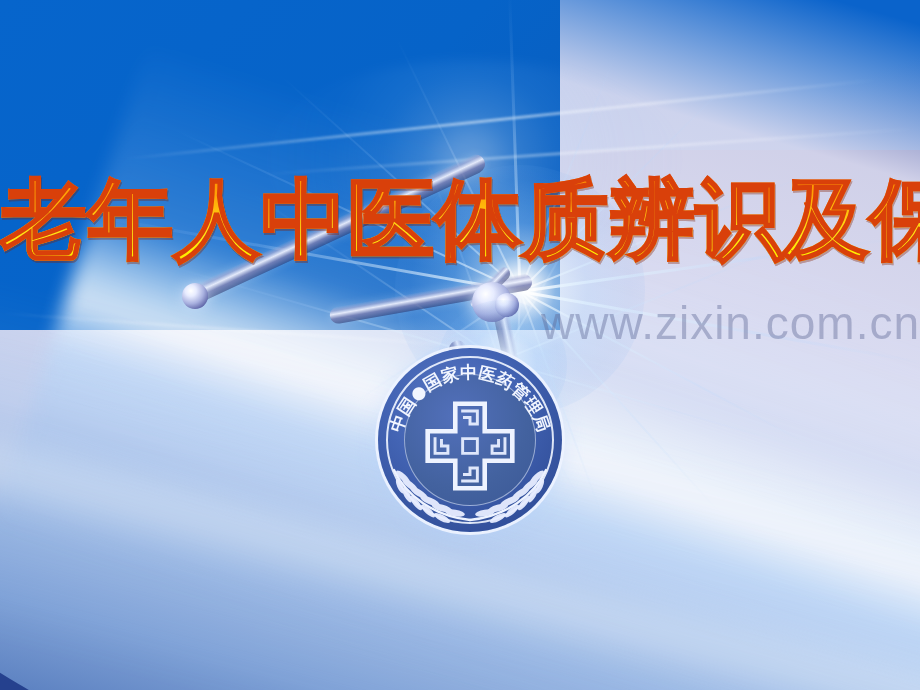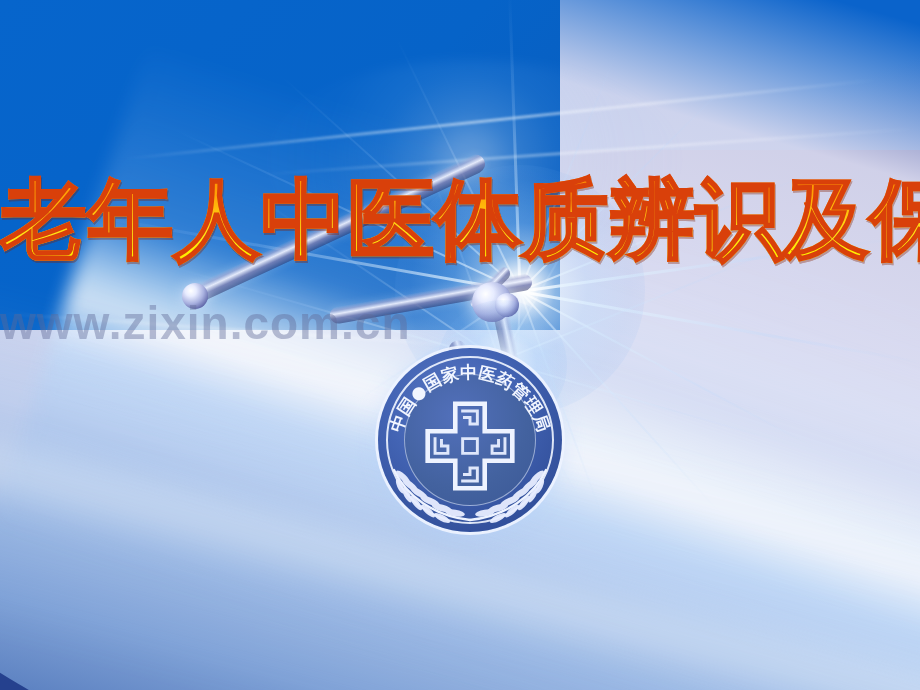--- a/index.html
+++ b/index.html
@@ -188,24 +188,24 @@
     width:92px;height:92px;
   }
   .emblem-wheat{
     position:absolute;left:50%;bottom:8px;transform:translateX(-50%);
     width:168px;height:62px;
   }
 
   
   .watermark{
     position:absolute;left:0;right:0;top:296px;
-    text-align:left;
+    text-align:right;
     font-family:"Liberation Sans","DejaVu Sans",sans-serif;
     font-size:46px;
-    font-weight:700;
+    font-weight:400;
     letter-spacing:1px;
     color:rgba(96,104,150,.42);
     user-select:none;
     pointer-events:none;
     white-space:nowrap;
   }
 
   
   .title-wrap{
     position:absolute;left:0;right:0;top:176px;

